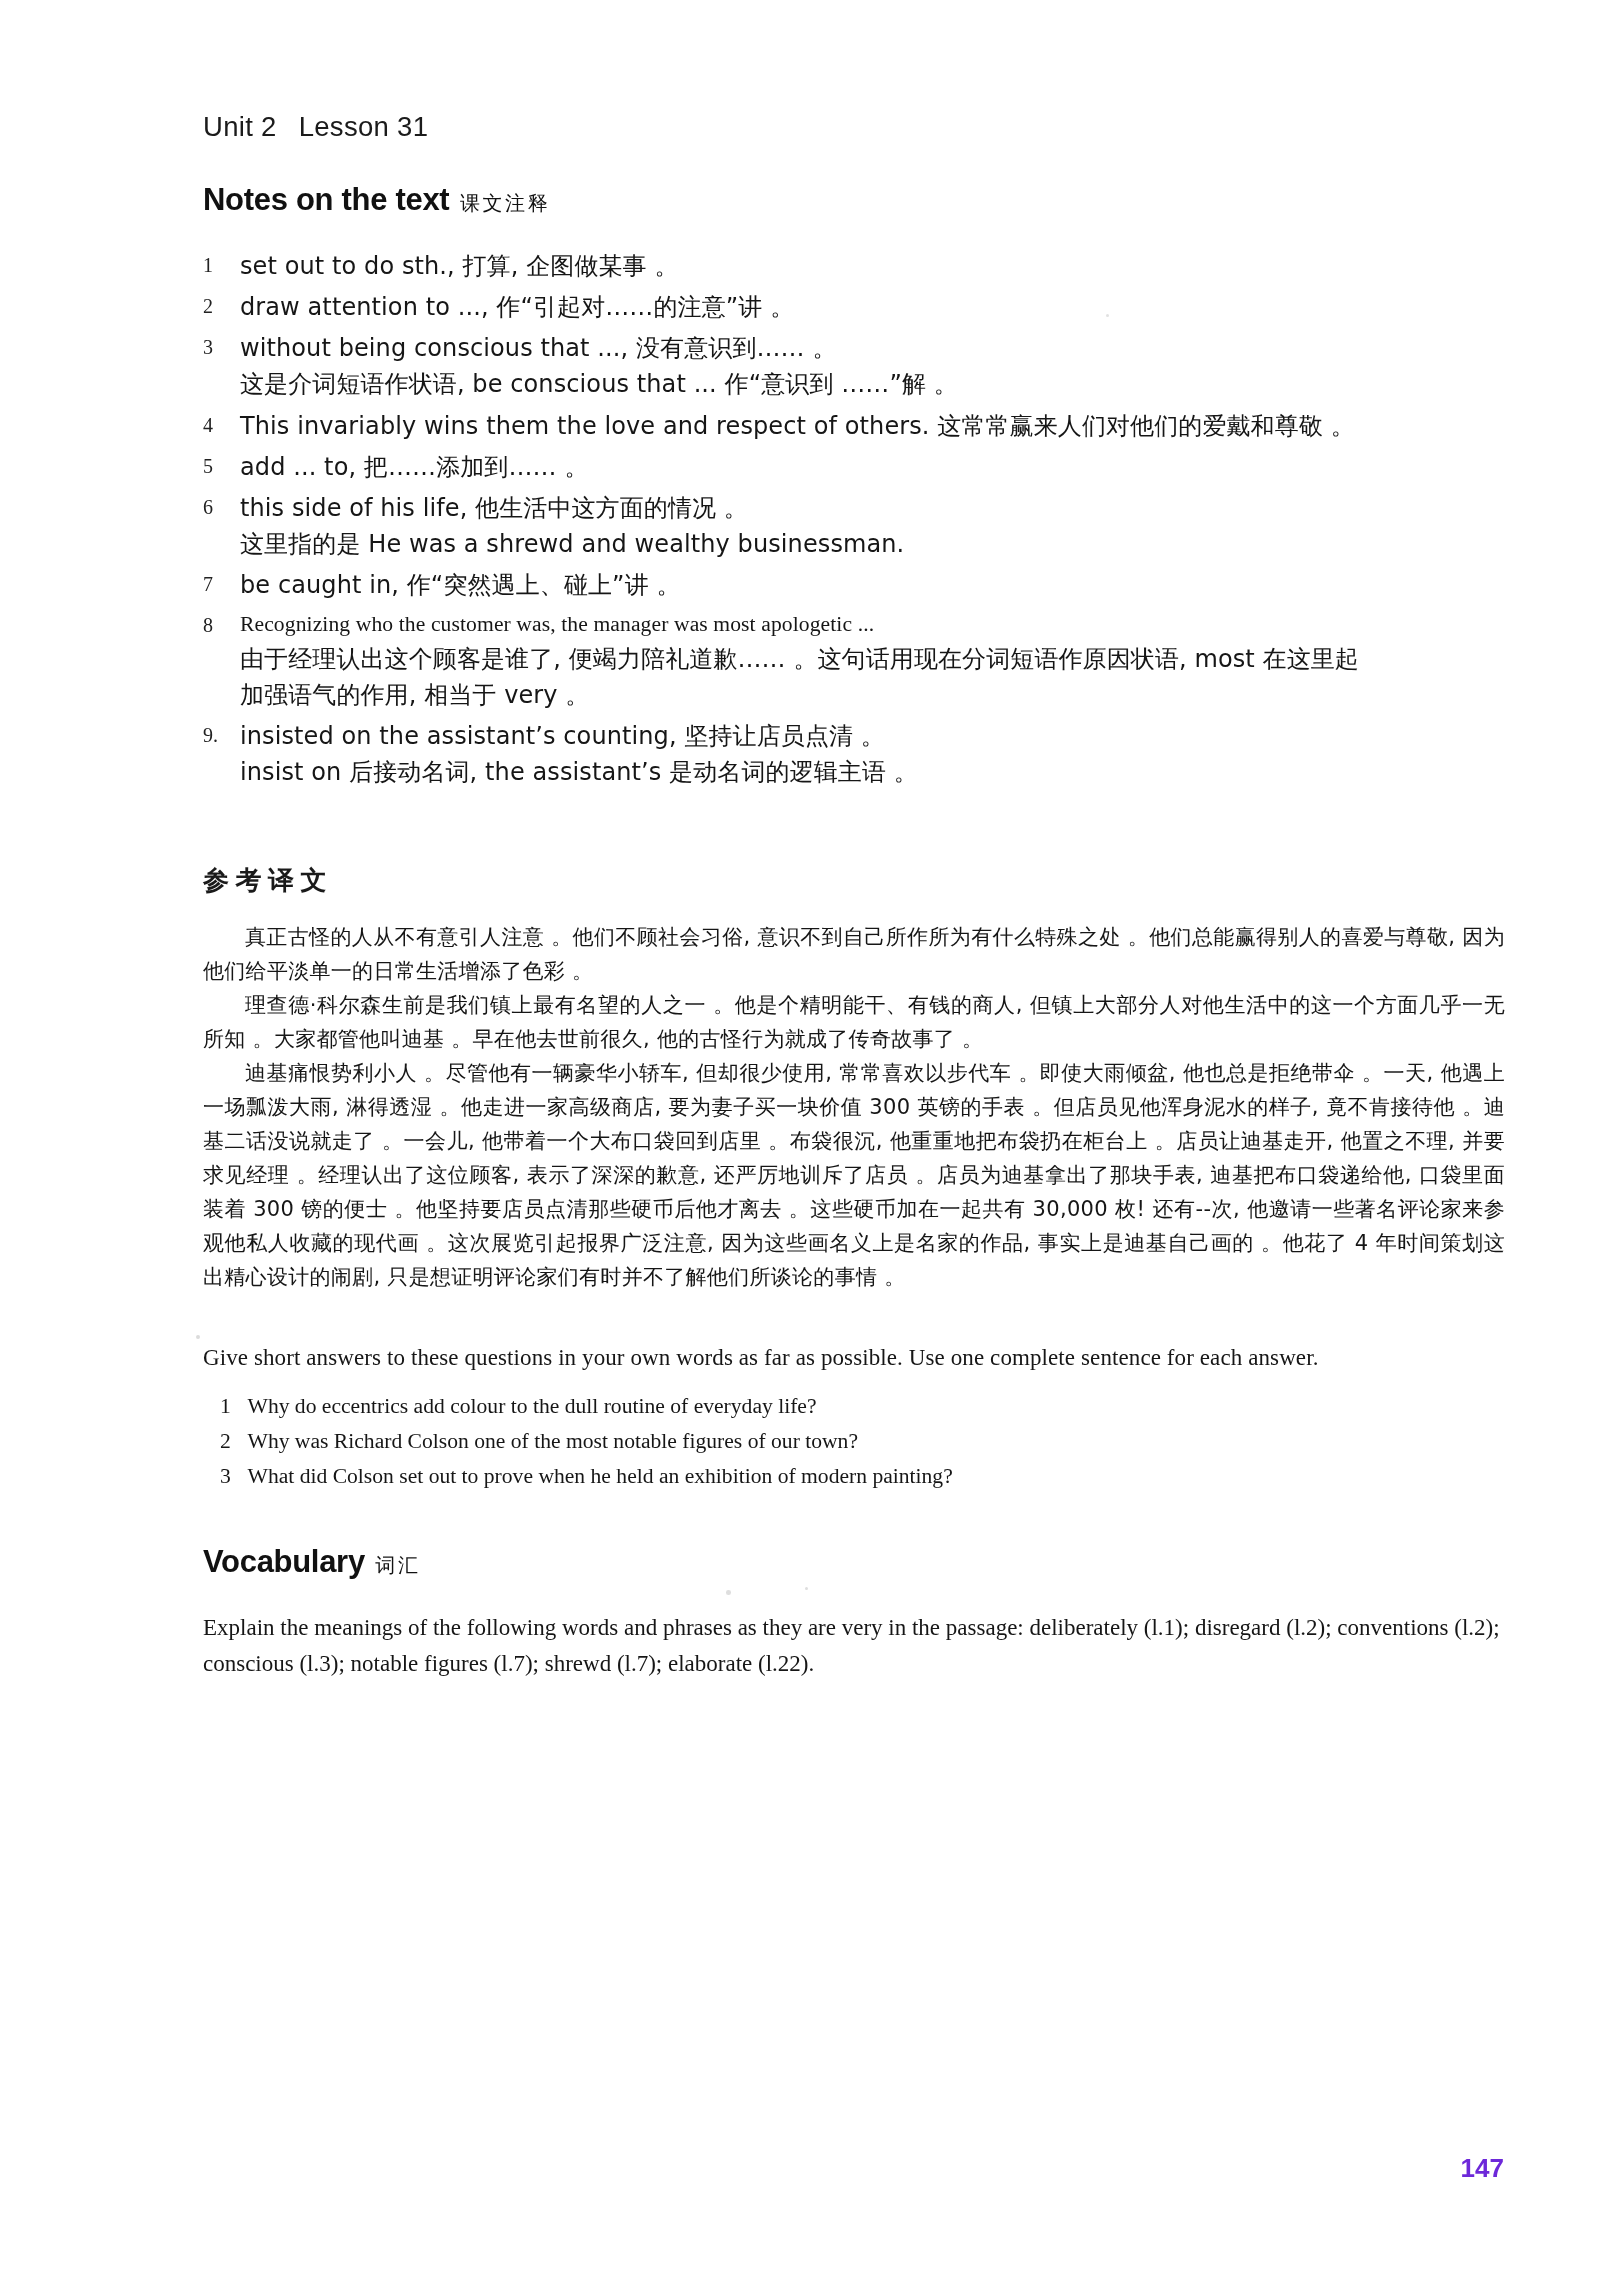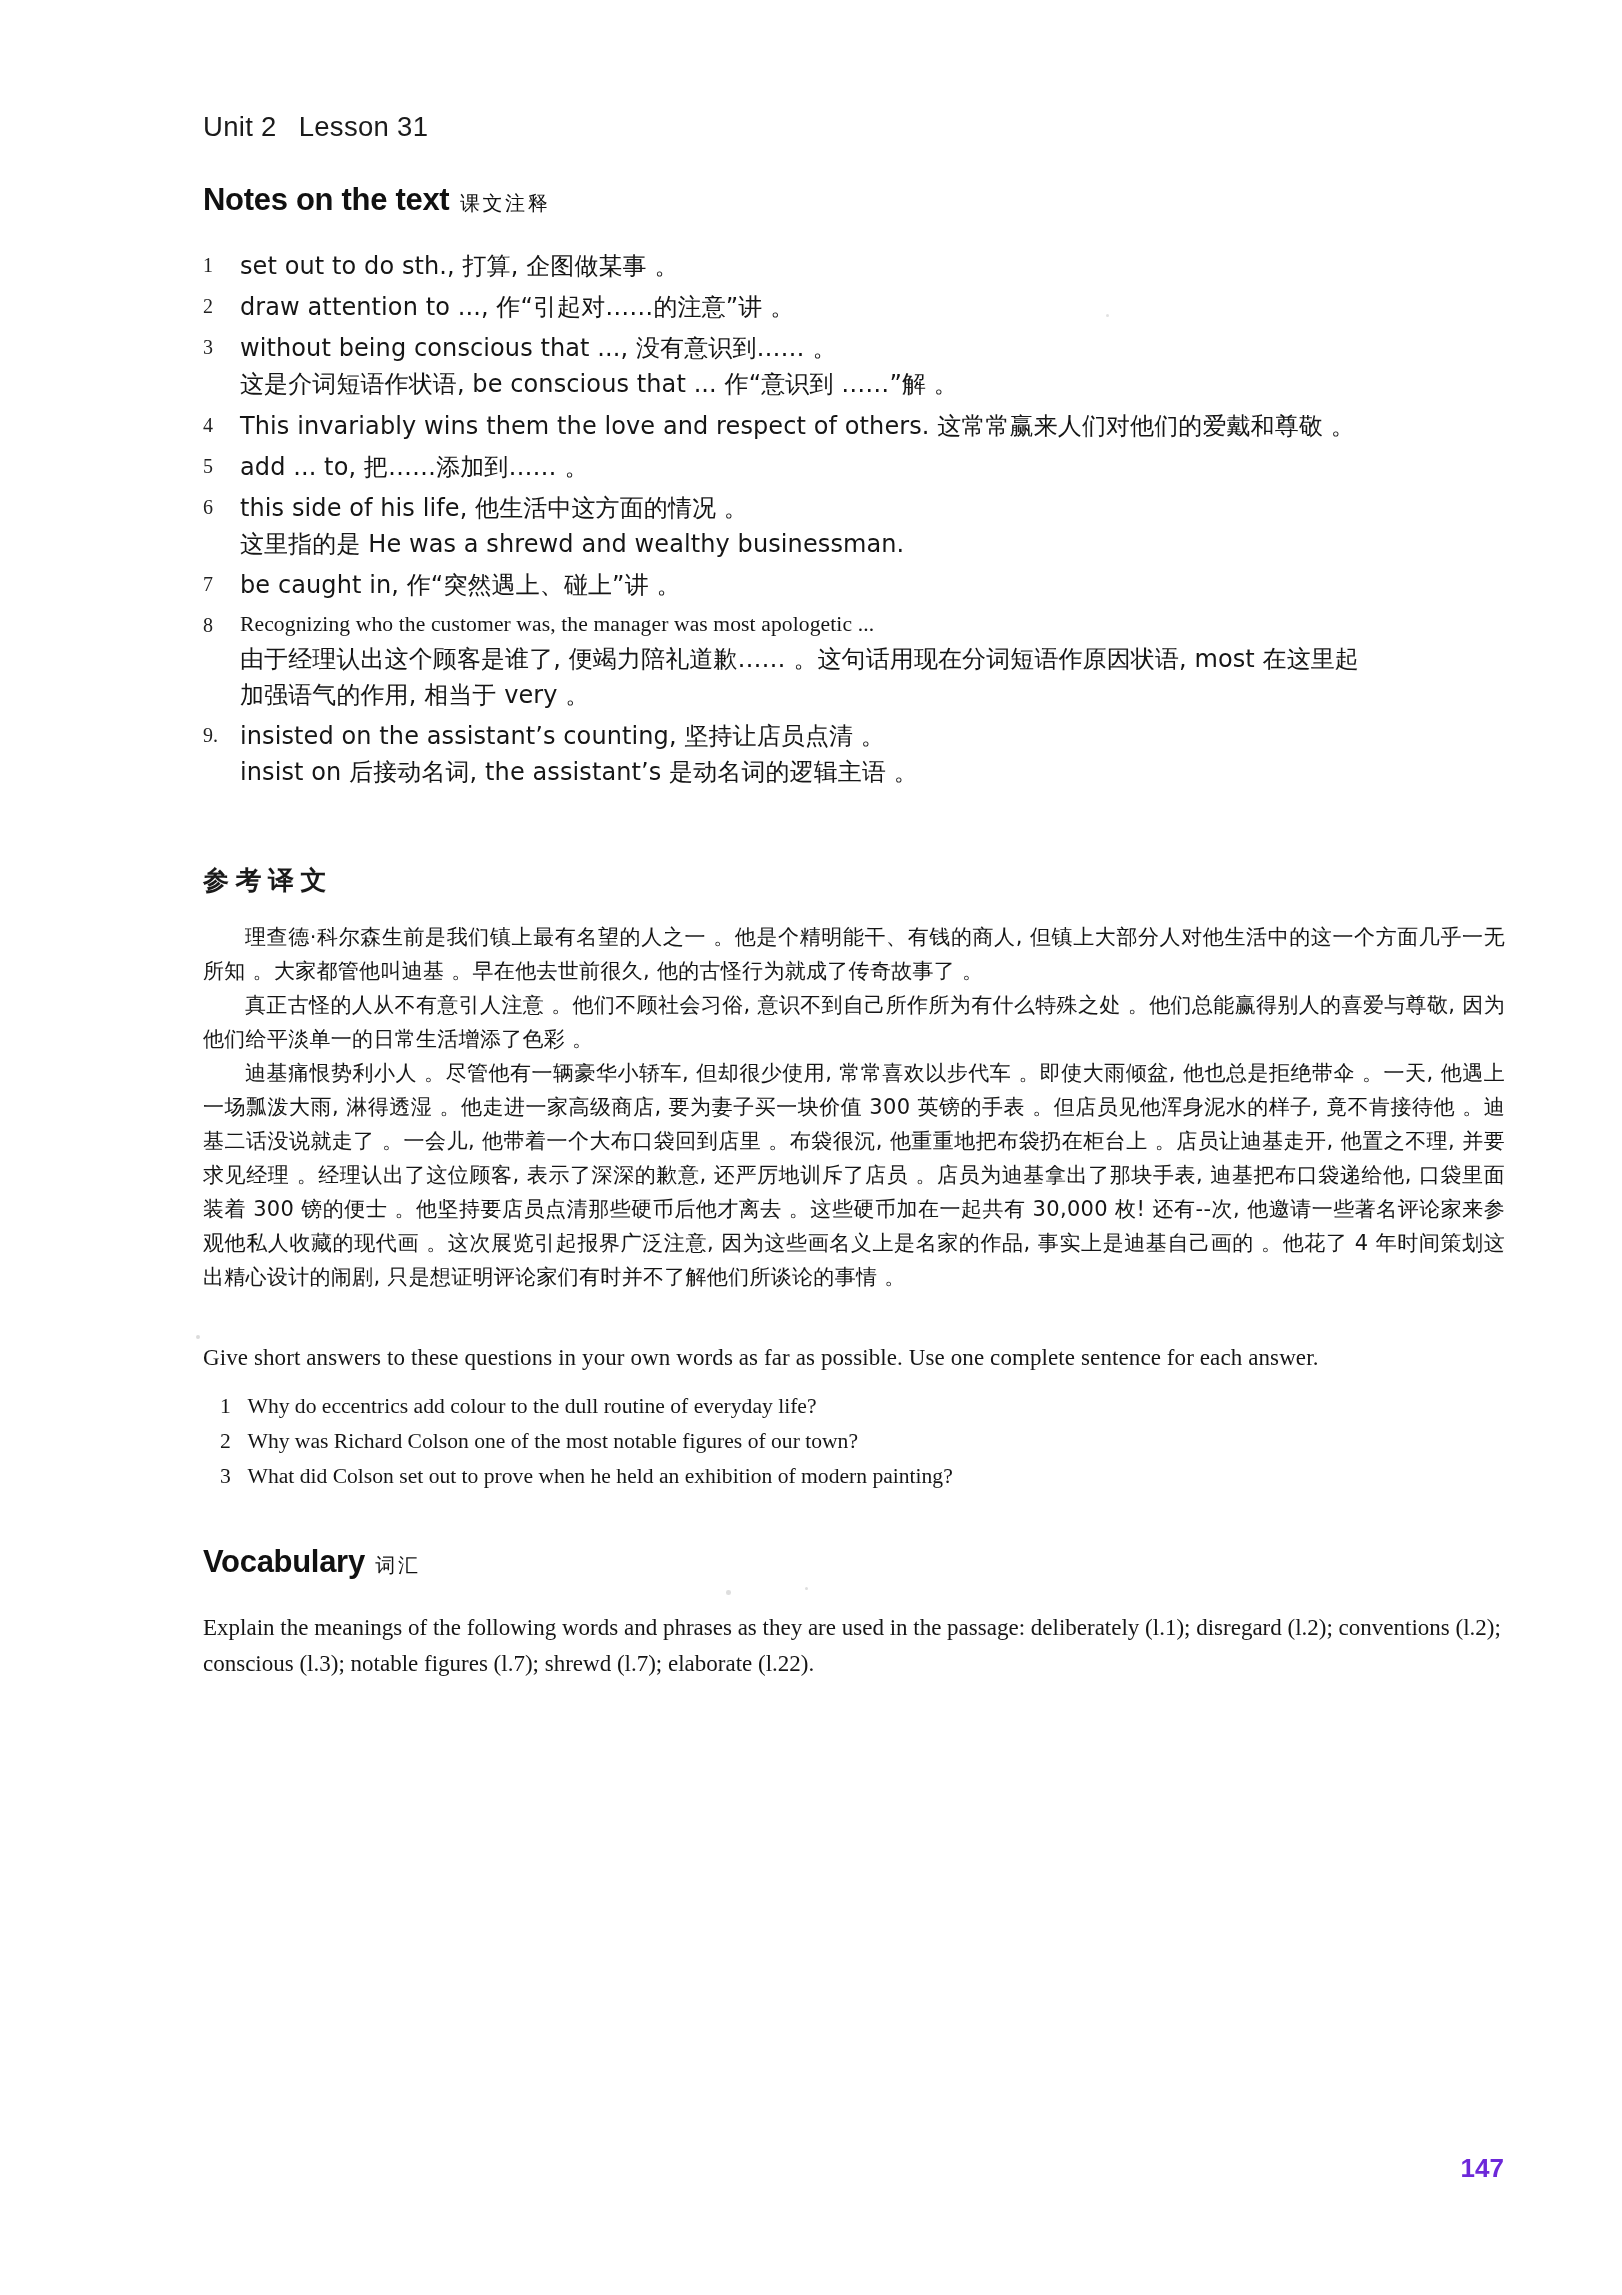--- a/index.html
+++ b/index.html
@@ -240,22 +240,22 @@
           <span class="line cnx">insist on 后接动名词, the assistant’s 是动名词的逻辑主语 。</span>
         </span>
       </li>
     </ul>
 
     <div class="block-gap-1"></div>
 
     <h3 class="trans-head">参考译文</h3>
 
     <div class="trans">
+      <p>真正古怪的人从不有意引人注意 。他们不顾社会习俗, 意识不到自己所作所为有什么特殊之处 。他们总能赢得别人的喜爱与尊敬, 因为他们给平淡单一的日常生活增添了色彩 。</p>
       <p>理查德·科尔森生前是我们镇上最有名望的人之一 。他是个精明能干、有钱的商人, 但镇上大部分人对他生活中的这一个方面几乎一无所知 。大家都管他叫迪基 。早在他去世前很久, 他的古怪行为就成了传奇故事了 。</p>
-      <p>真正古怪的人从不有意引人注意 。他们不顾社会习俗, 意识不到自己所作所为有什么特殊之处 。他们总能赢得别人的喜爱与尊敬, 因为他们给平淡单一的日常生活增添了色彩 。</p>
       <p>迪基痛恨势利小人 。尽管他有一辆豪华小轿车, 但却很少使用, 常常喜欢以步代车 。即使大雨倾盆, 他也总是拒绝带伞 。一天, 他遇上一场瓢泼大雨, 淋得透湿 。他走进一家高级商店, 要为妻子买一块价值 300 英镑的手表 。但店员见他浑身泥水的样子, 竟不肯接待他 。迪基二话没说就走了 。一会儿, 他带着一个大布口袋回到店里 。布袋很沉, 他重重地把布袋扔在柜台上 。店员让迪基走开, 他置之不理, 并要求见经理 。经理认出了这位顾客, 表示了深深的歉意, 还严厉地训斥了店员 。店员为迪基拿出了那块手表, 迪基把布口袋递给他, 口袋里面装着 300 镑的便士 。他坚持要店员点清那些硬币后他才离去 。这些硬币加在一起共有 30,000 枚! 还有--次, 他邀请一些著名评论家来参观他私人收藏的现代画 。这次展览引起报界广泛注意, 因为这些画名义上是名家的作品, 事实上是迪基自己画的 。他花了 4 年时间策划这出精心设计的闹剧, 只是想证明评论家们有时并不了解他们所谈论的事情 。</p>
     </div>
 
     <div class="block-gap-2"></div>
 
 
     <p class="para">Give short answers to these questions in your own words as far as possible. Use one complete sentence for each answer.</p>
 
     <ul class="qlist">
       <li>
@@ -271,19 +271,19 @@
         <span>What did Colson set out to prove when he held an exhibition of modern painting?</span>
       </li>
     </ul>
 
     <div class="block-gap-3"></div>
 
     <h2 class="sec-head">
       <span>Vocabulary</span><span class="cn">词汇</span>
     </h2>
 
-    <p class="vocab-para">Explain the meanings of the following words and phrases as they are used in the passage: deliberately (l.1); disregard (l.2); conventions (l.2); conscious (l.3); notable figures (l.7); shrewd (l.7); elaborate (l.22).</p>
+    <p class="vocab-para">Explain the meanings of the following words and phrases as they are very in the passage: deliberately (l.1); disregard (l.2); conventions (l.2); conscious (l.3); notable figures (l.7); shrewd (l.7); elaborate (l.22).</p>
 
   </div>
 
   <div class="folio">147</div>
 </div>
 
 
 </body></html>

